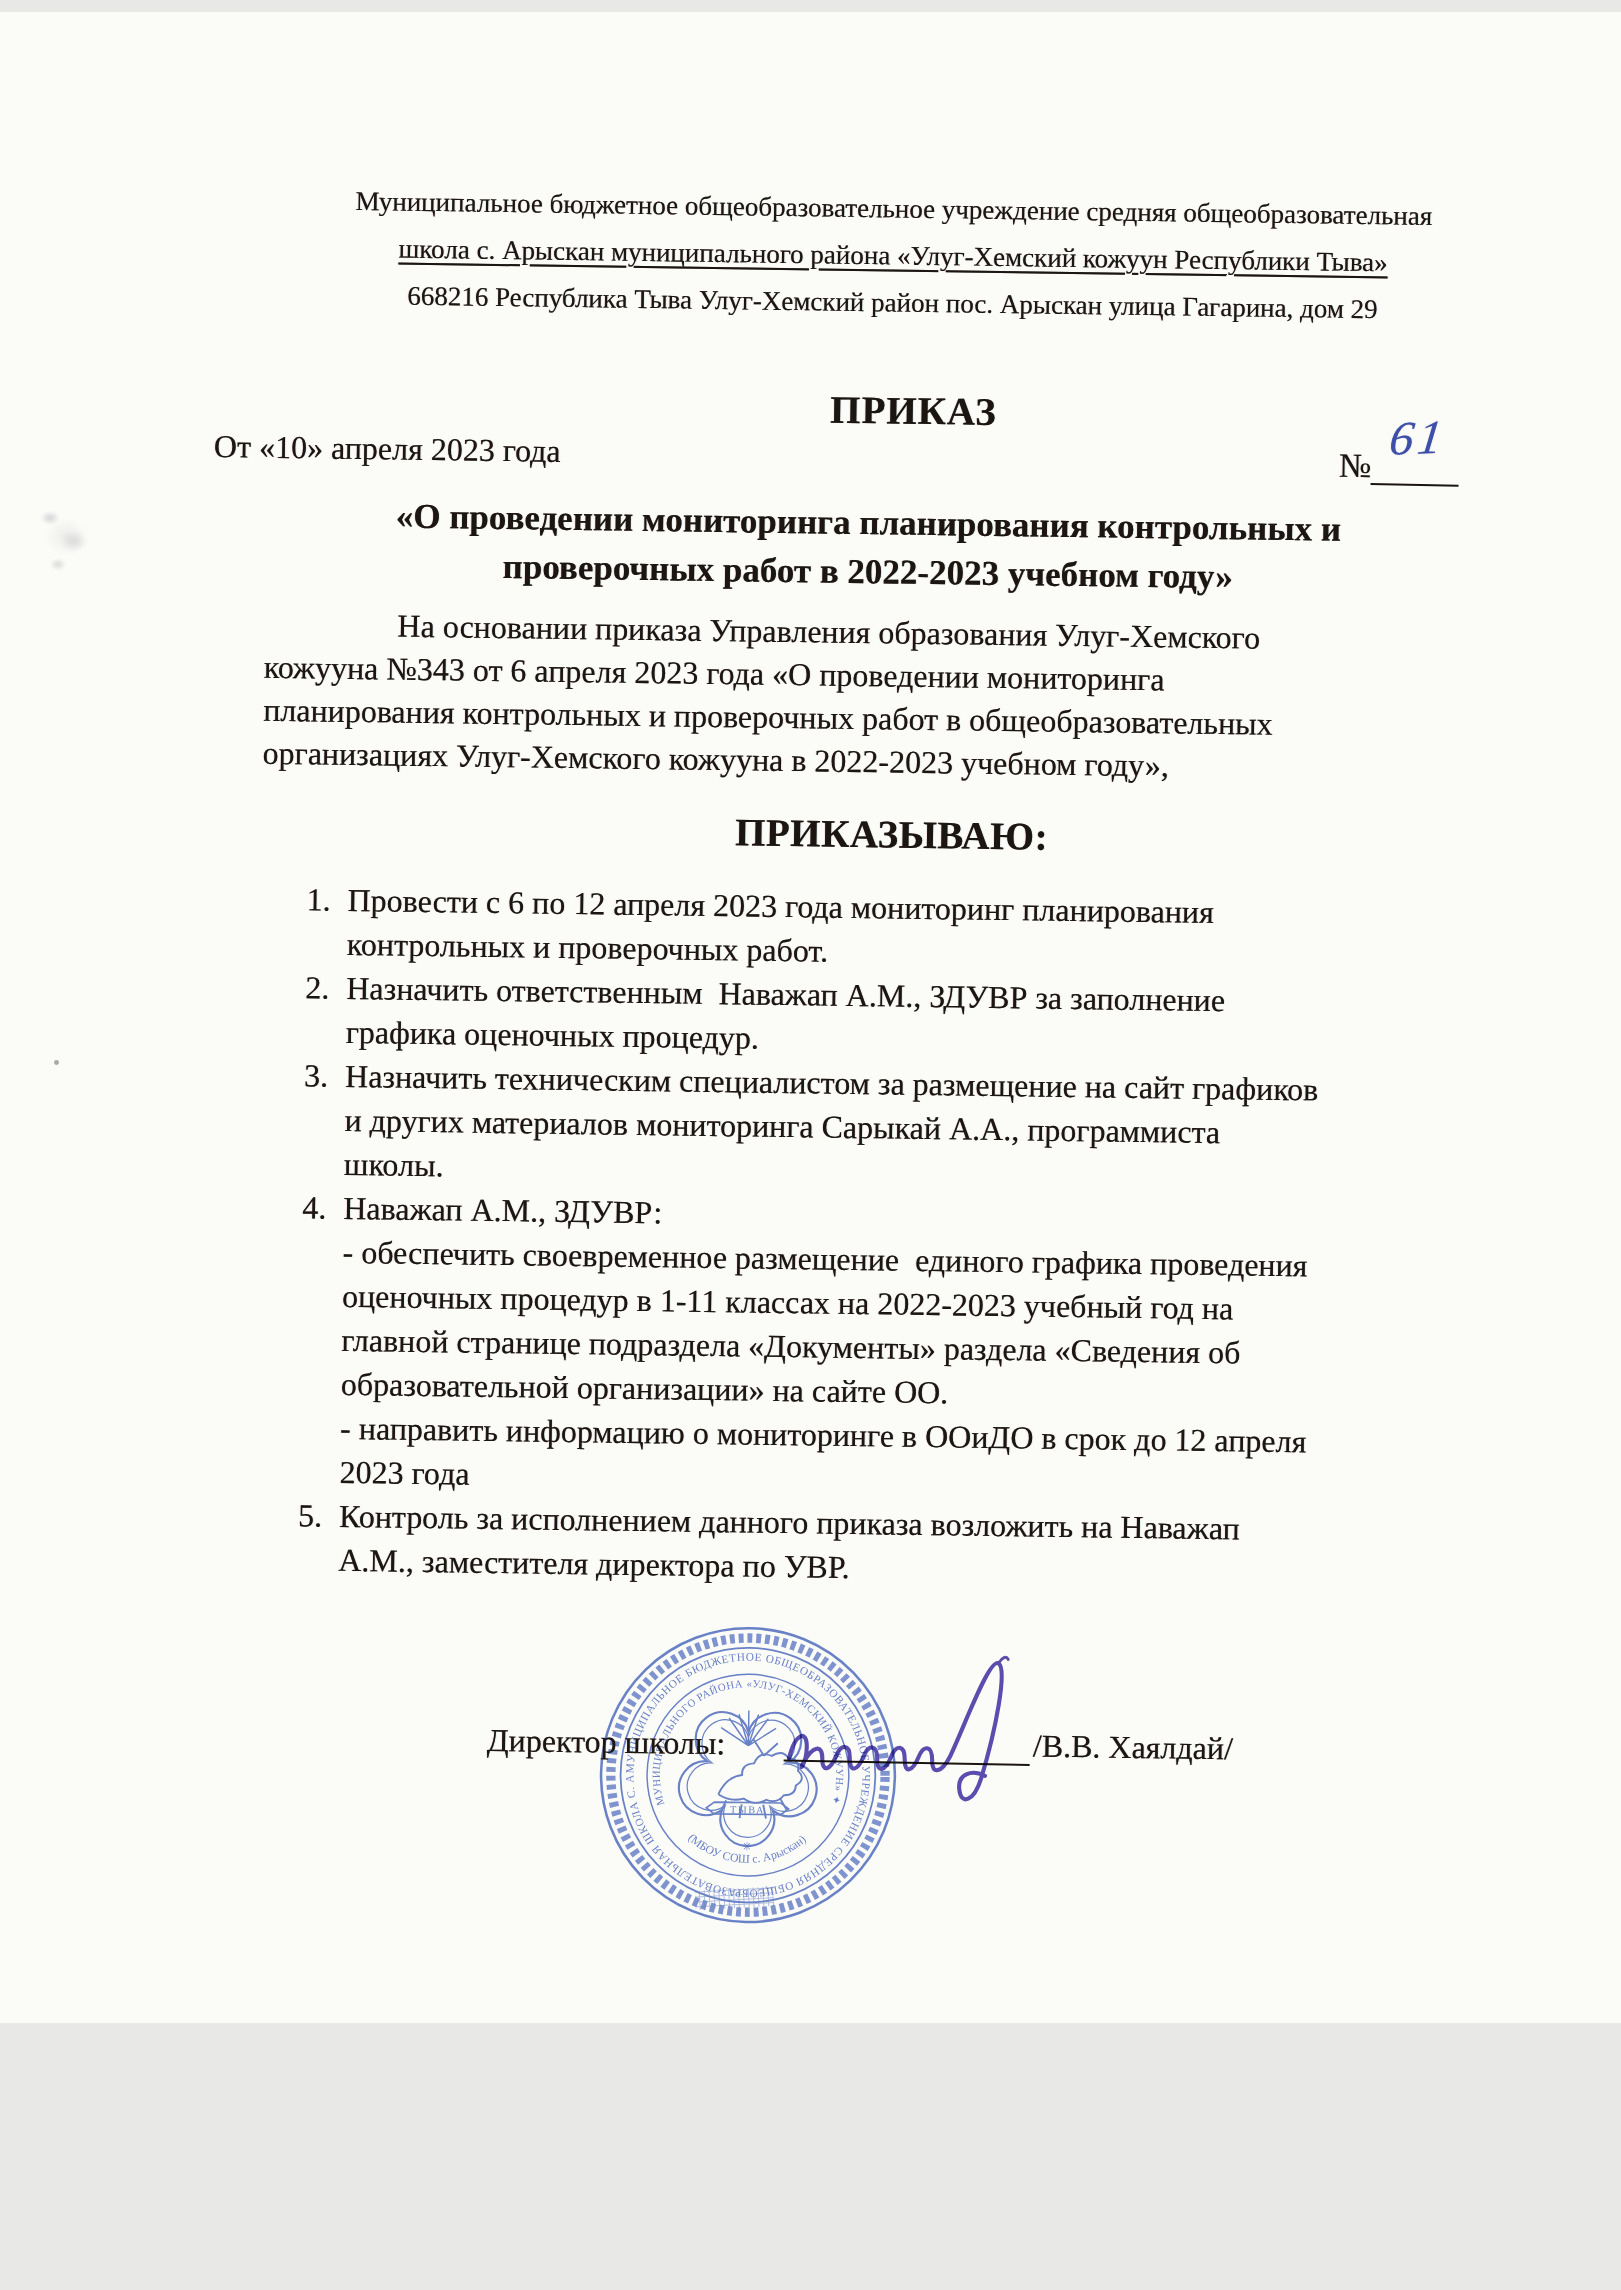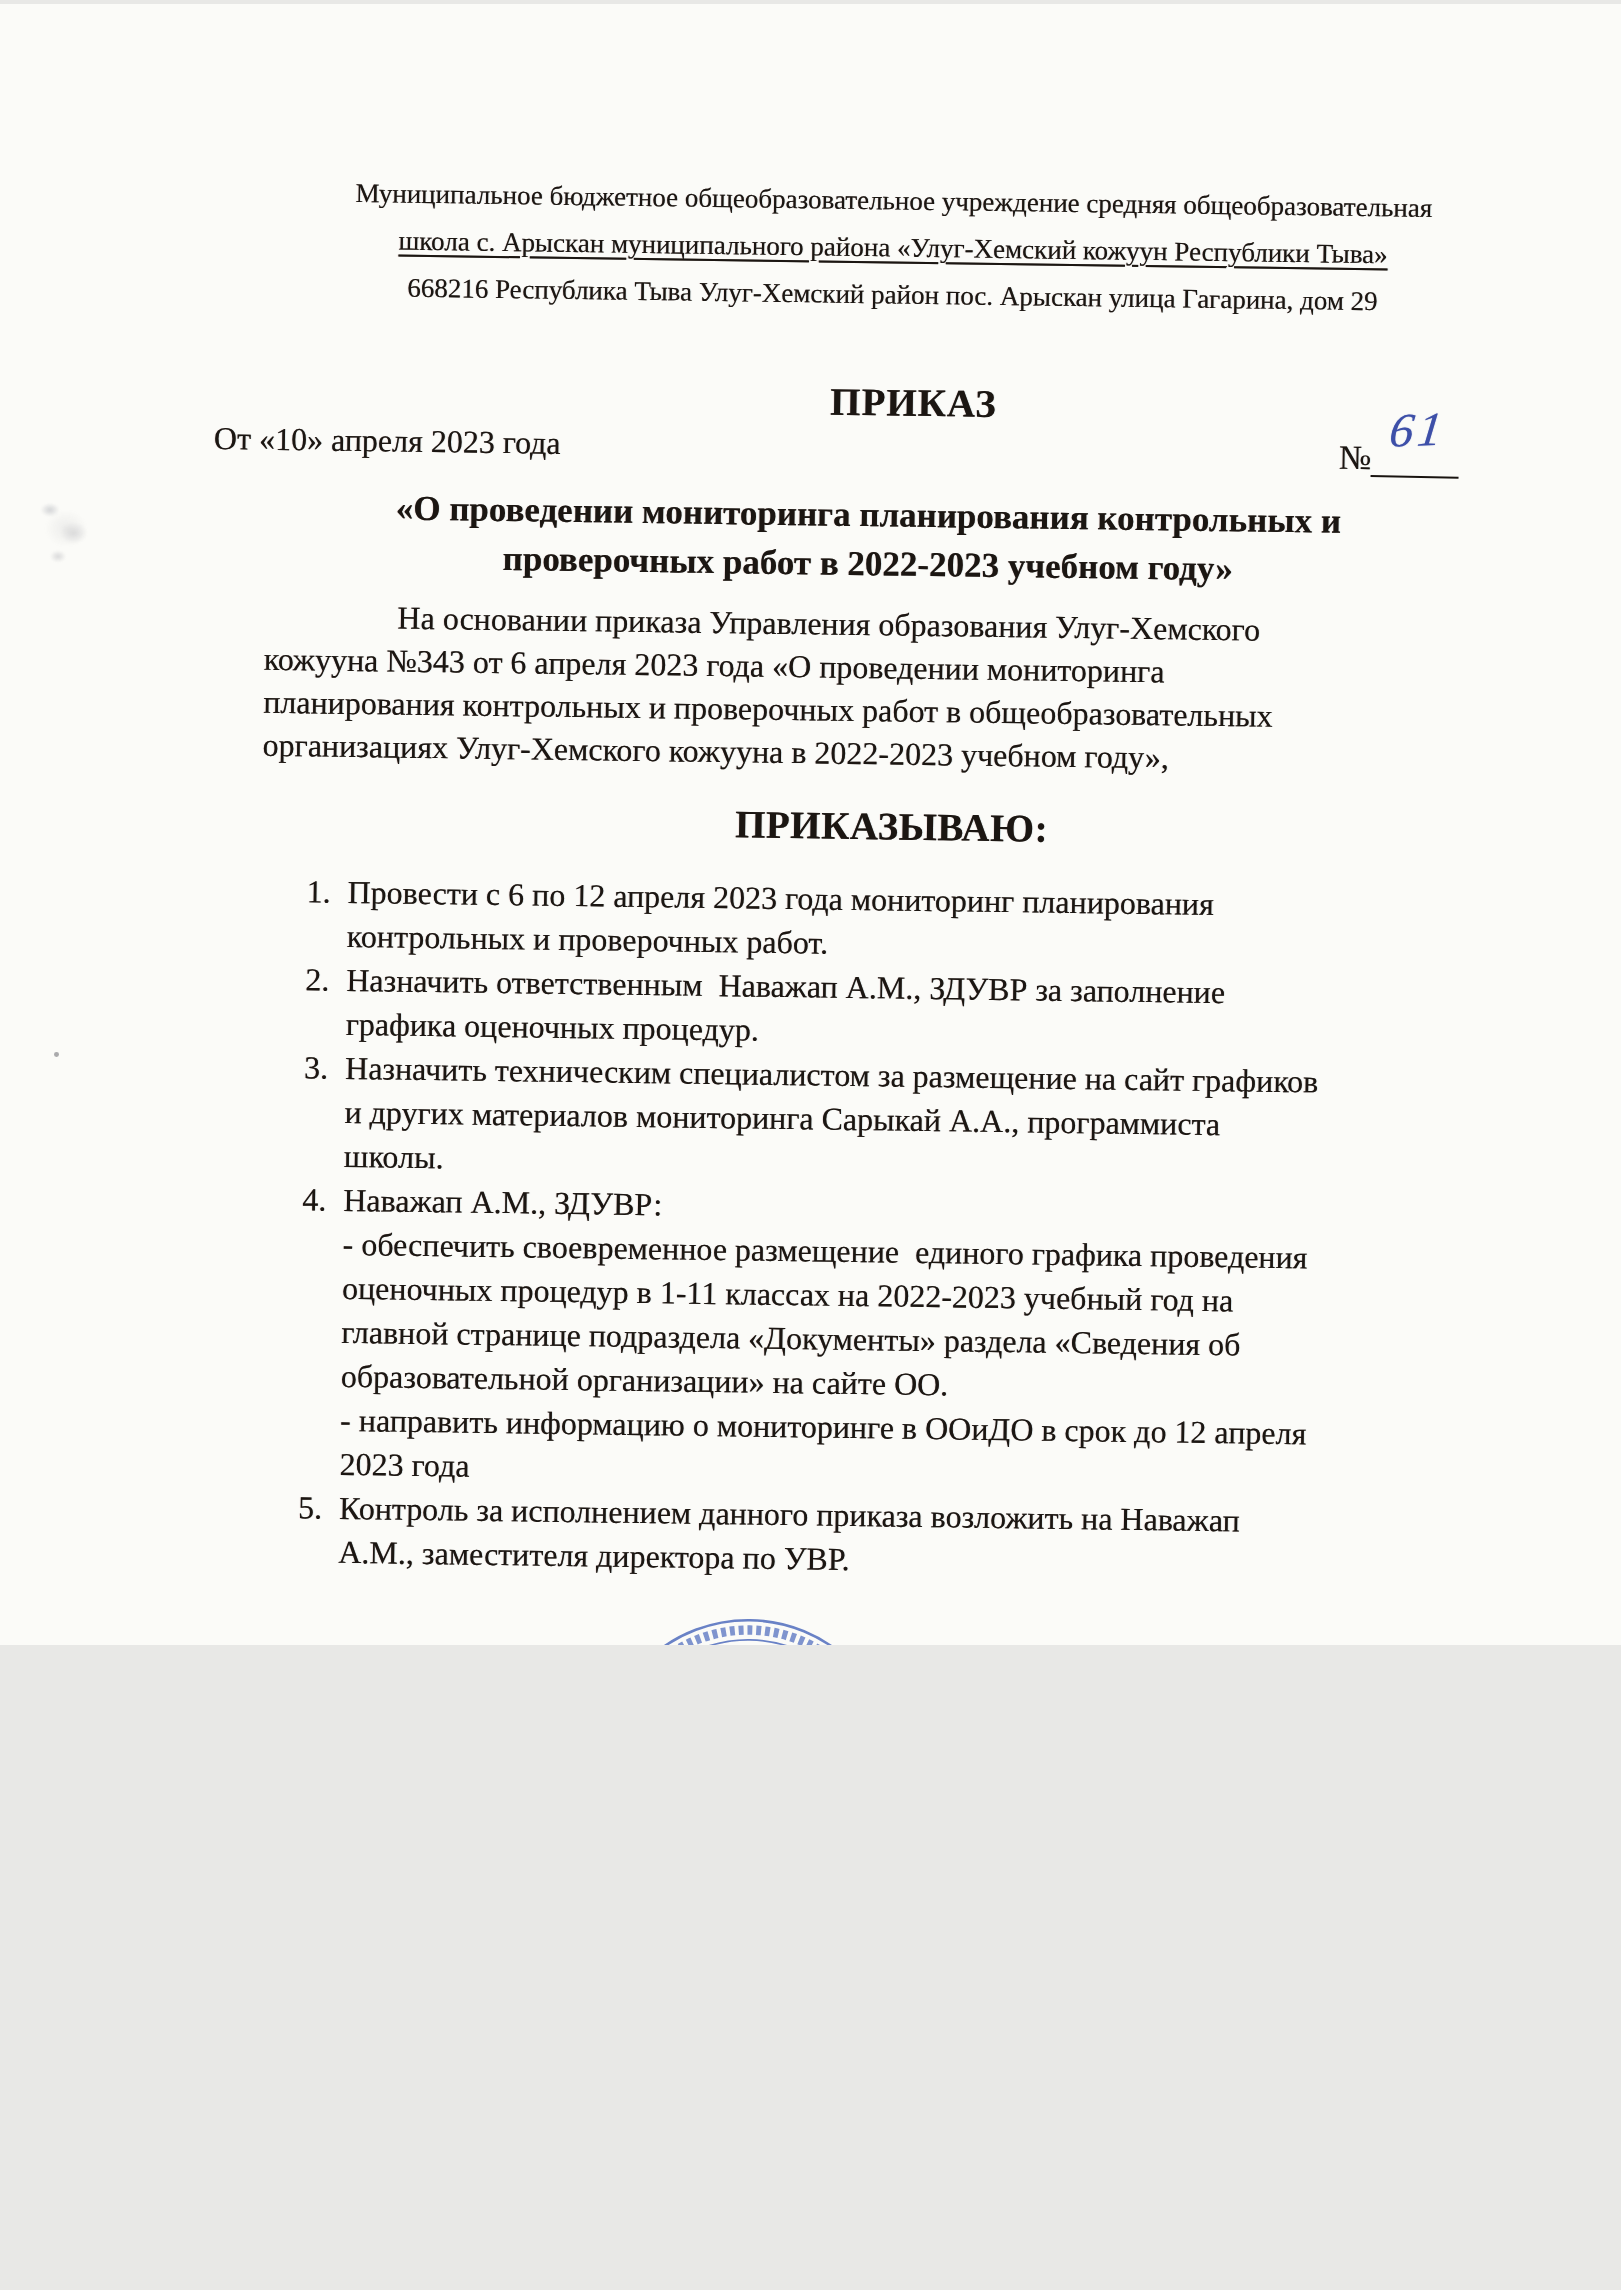--- a/index.html
+++ b/index.html
@@ -1,17 +1,17 @@
 <!DOCTYPE html>
 <html><head>
 <meta charset="utf-8">
 <style>
   html,body{margin:0;padding:0;background:#e8e8e6;}
   .page{
-    position:relative;width:1621px;height:1641px;margin:4px auto;
+    position:relative;width:1621px;height:2011px;margin:12px auto;
     background:#fbfbf8;overflow:hidden;
     font-family:"Liberation Serif","DejaVu Serif",serif;
     color:#1b1612;
   }
   .doc{position:absolute;left:0;top:0;width:1621px;height:2291px;
     transform:rotate(0.8deg);transform-origin:0 0;}
   .line{white-space:pre;}
   .scan-text{text-shadow:0 0 0.6px rgba(45,32,20,.6), 1px 0 0 rgba(0,110,150,.10), -1px 0 0 rgba(170,40,50,.10);}
   .header-block{position:absolute;left:279px;top:161px;width:1235px;
     font-size:27px;line-height:47px;text-align:center;}

